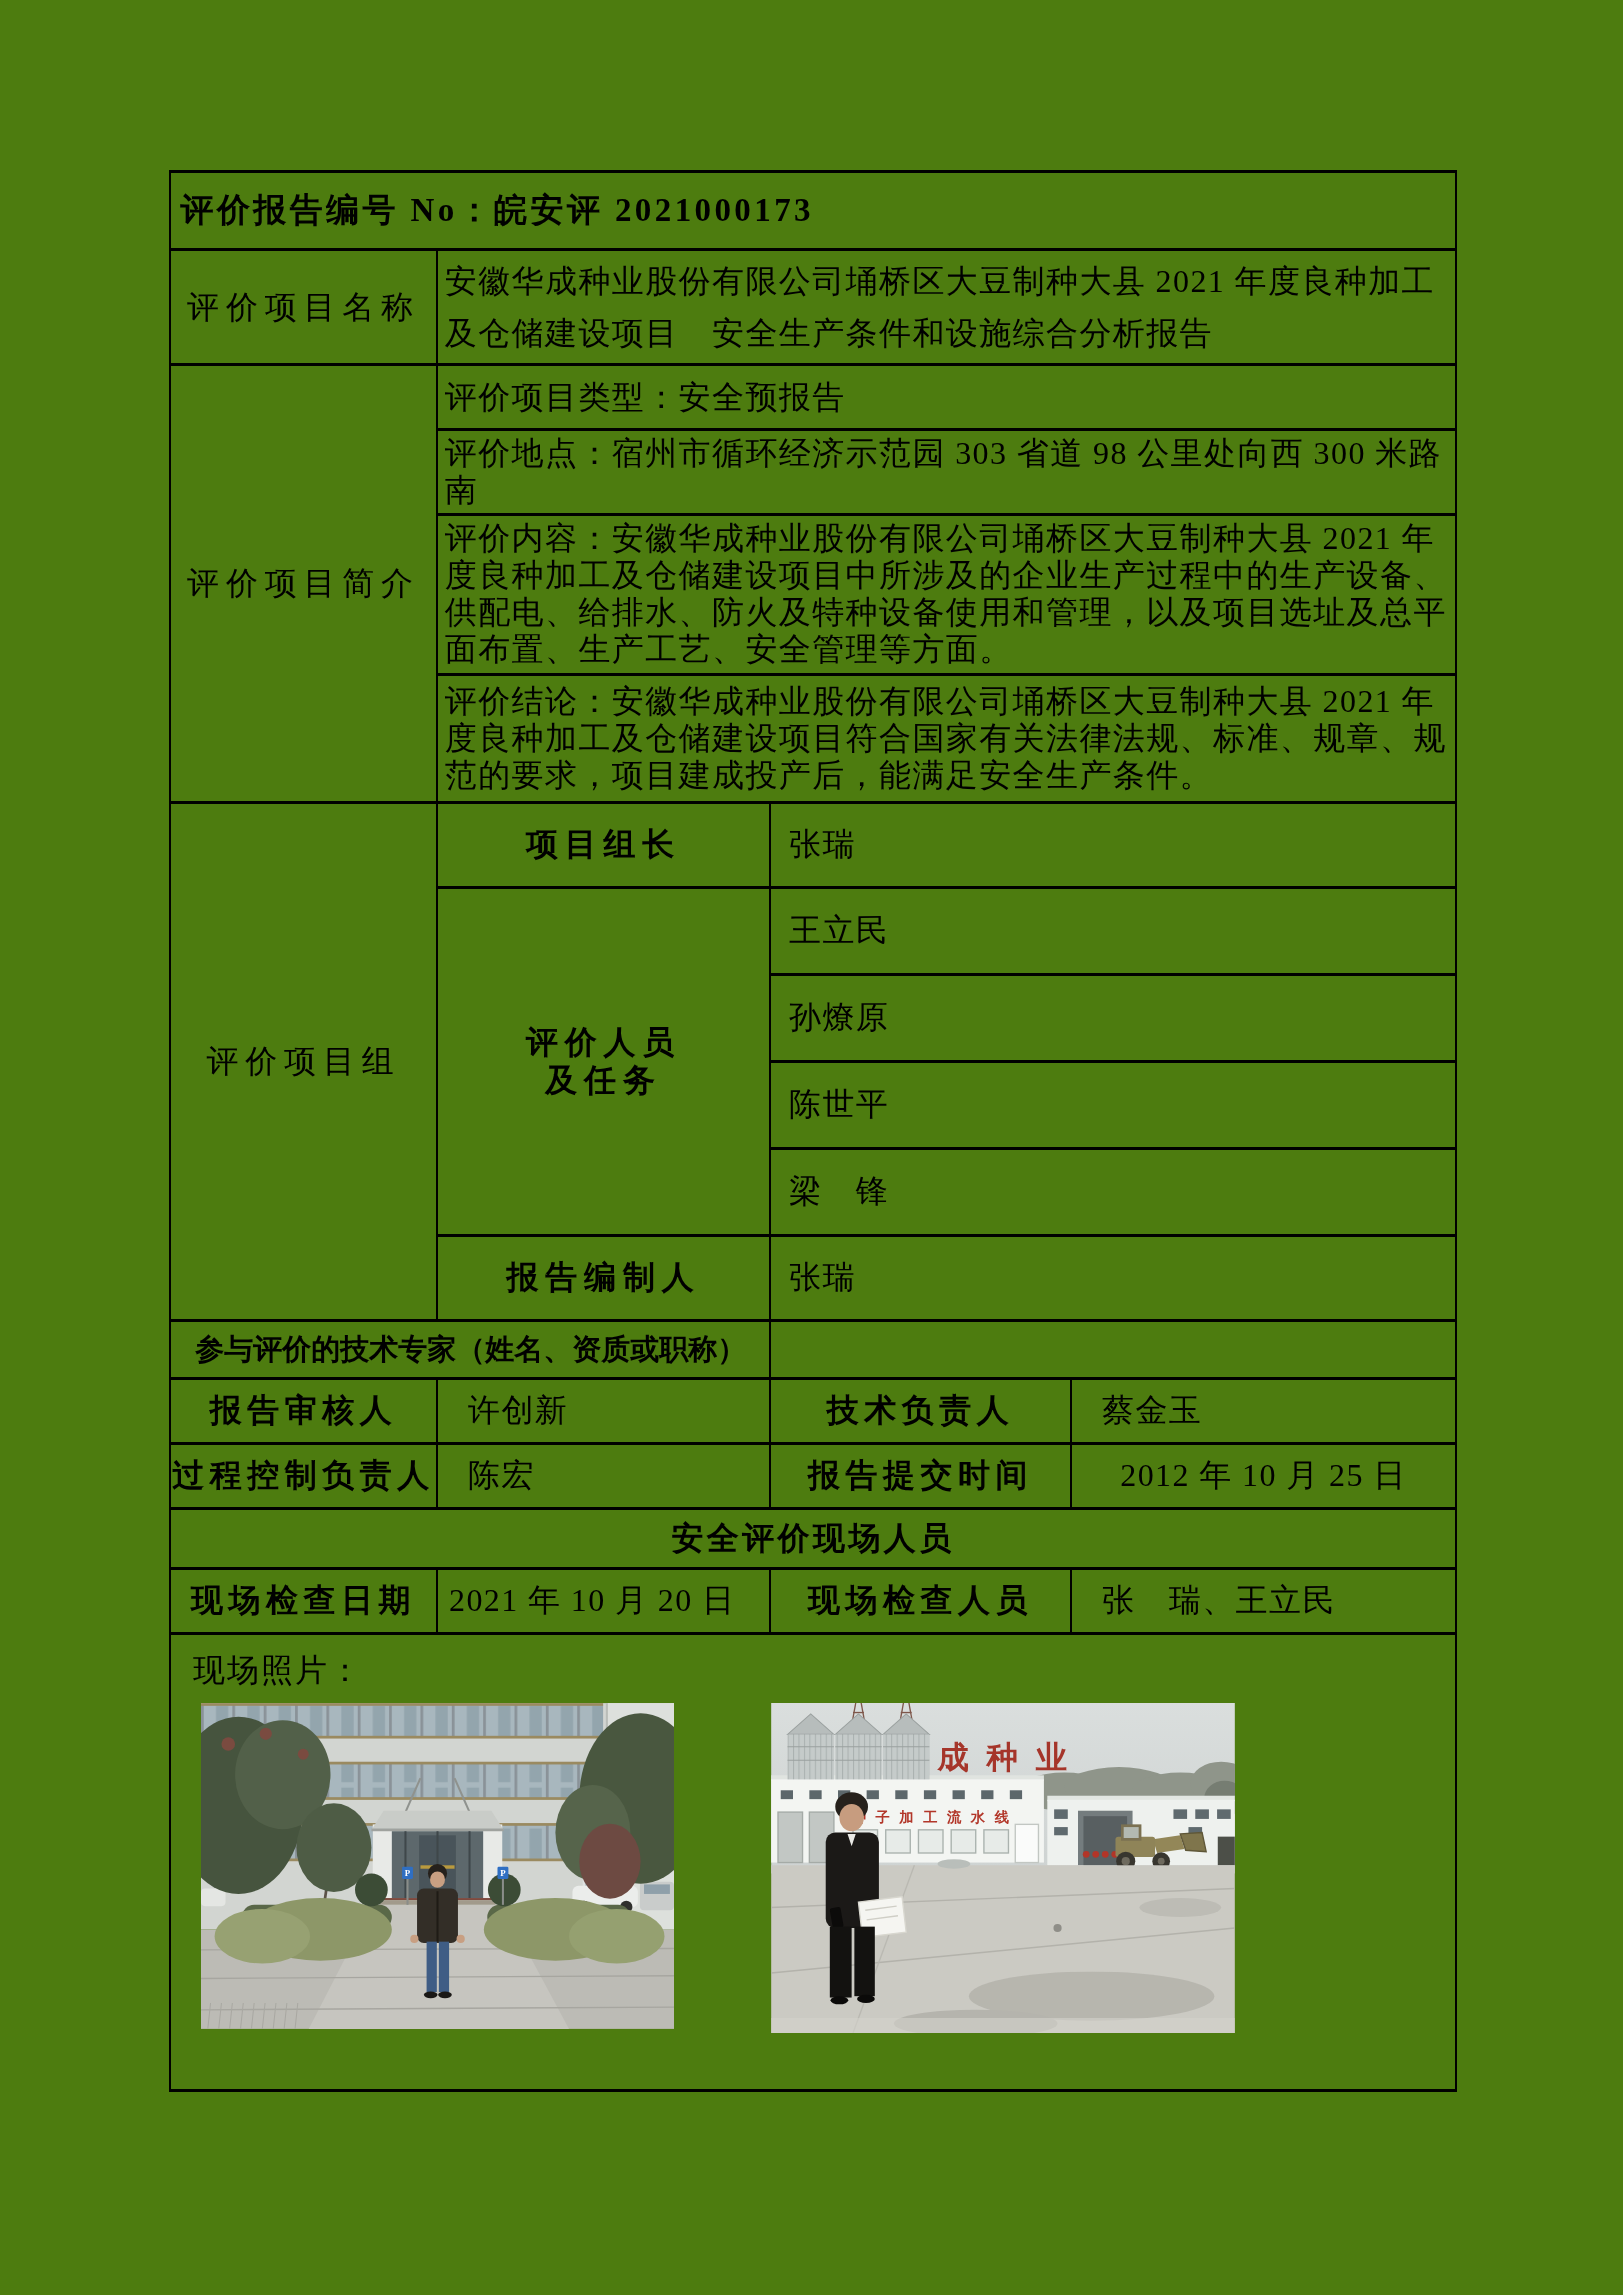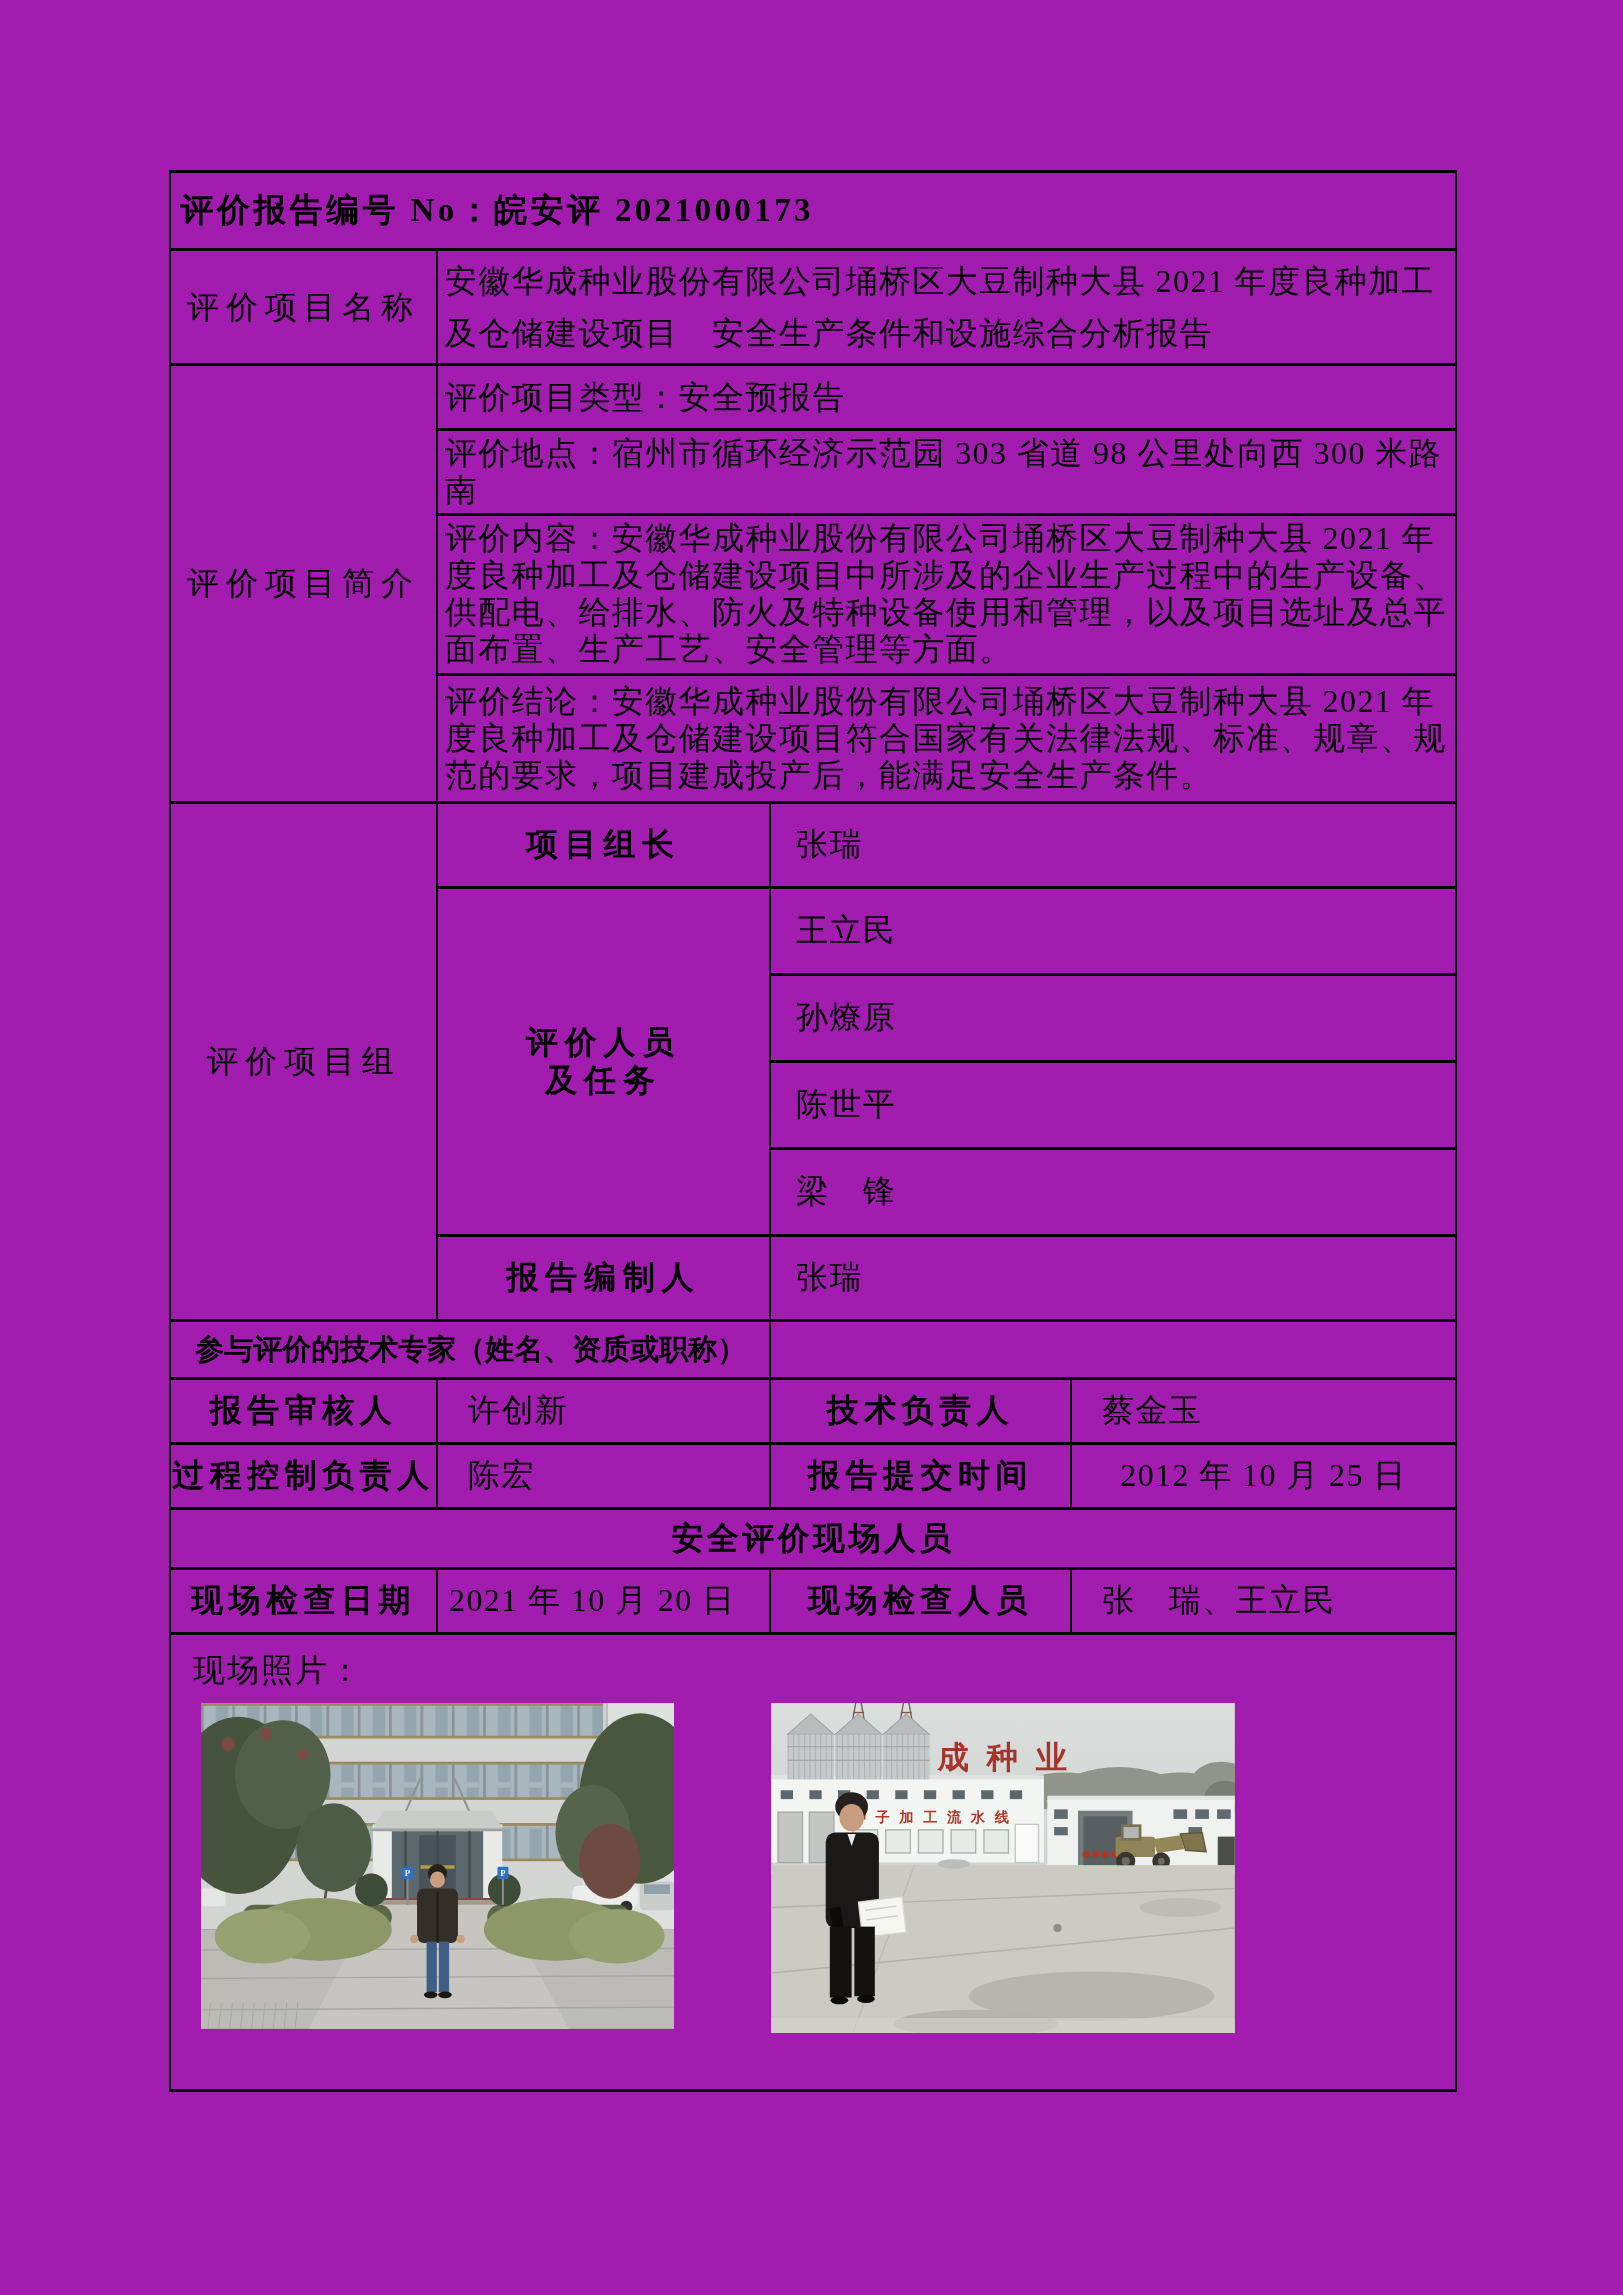--- a/index.html
+++ b/index.html
@@ -1,32 +1,32 @@
 <!DOCTYPE html>
 <html style="font-size:11px"><head>
 <meta charset="utf-8">
 <style>
   html,body{margin:0;padding:0;}
   body{
     width:1623px;height:2295px;background:#ffffff;position:relative;
     font-family:"Liberation Serif","DejaVu Serif",serif;color:#000;
   }
-  .page{position:absolute;left:0;top:0;width:1623px;height:2295px;background:#a21caf;}
+  .page{position:absolute;left:0;top:0;width:1623px;height:2295px;background:#4d7c0f;}
   table.doc{
     position:absolute;left:169px;top:170px;width:1286px;
     border-collapse:collapse;table-layout:fixed;
   }
   td{
     border:2px solid #000;border-top-width:3.4px;border-bottom-width:3.4px;
     padding:0;overflow:hidden;font-size:32px;line-height:1.2;vertical-align:middle;
   }
   .b{font-weight:bold;}
   .ctr{text-align:center;letter-spacing:6.8px;}
   .ctr2{text-align:center;letter-spacing:5.5px;}
-  .left{text-align:left;padding-left:25px;letter-spacing:1.4px;}
+  .left{text-align:left;padding-left:18px;letter-spacing:1.4px;}
   .left30{text-align:left;padding-left:30px;letter-spacing:1.4px;}
   .para{
     text-align:left;padding:4.1px 6.8px 4.1px 6.8px;letter-spacing:1.4px;line-height:37px;
   }
   .no-row{font-weight:bold;text-align:left;padding-left:9.5px;letter-spacing:3.4px;font-size:33px;}
   .experts-cell{font-weight:bold;letter-spacing:0;font-size:29px;text-align:center;padding-left:1.4px;white-space:nowrap;}
   .title-row{font-weight:bold;text-align:center;letter-spacing:3.4px;}
   .two-line{line-height:52px;}
   .photo-cell{position:relative;vertical-align:top;}
   .photo-label{position:absolute;left:22px;top:16.4px;font-size:32px;letter-spacing:2px;}

